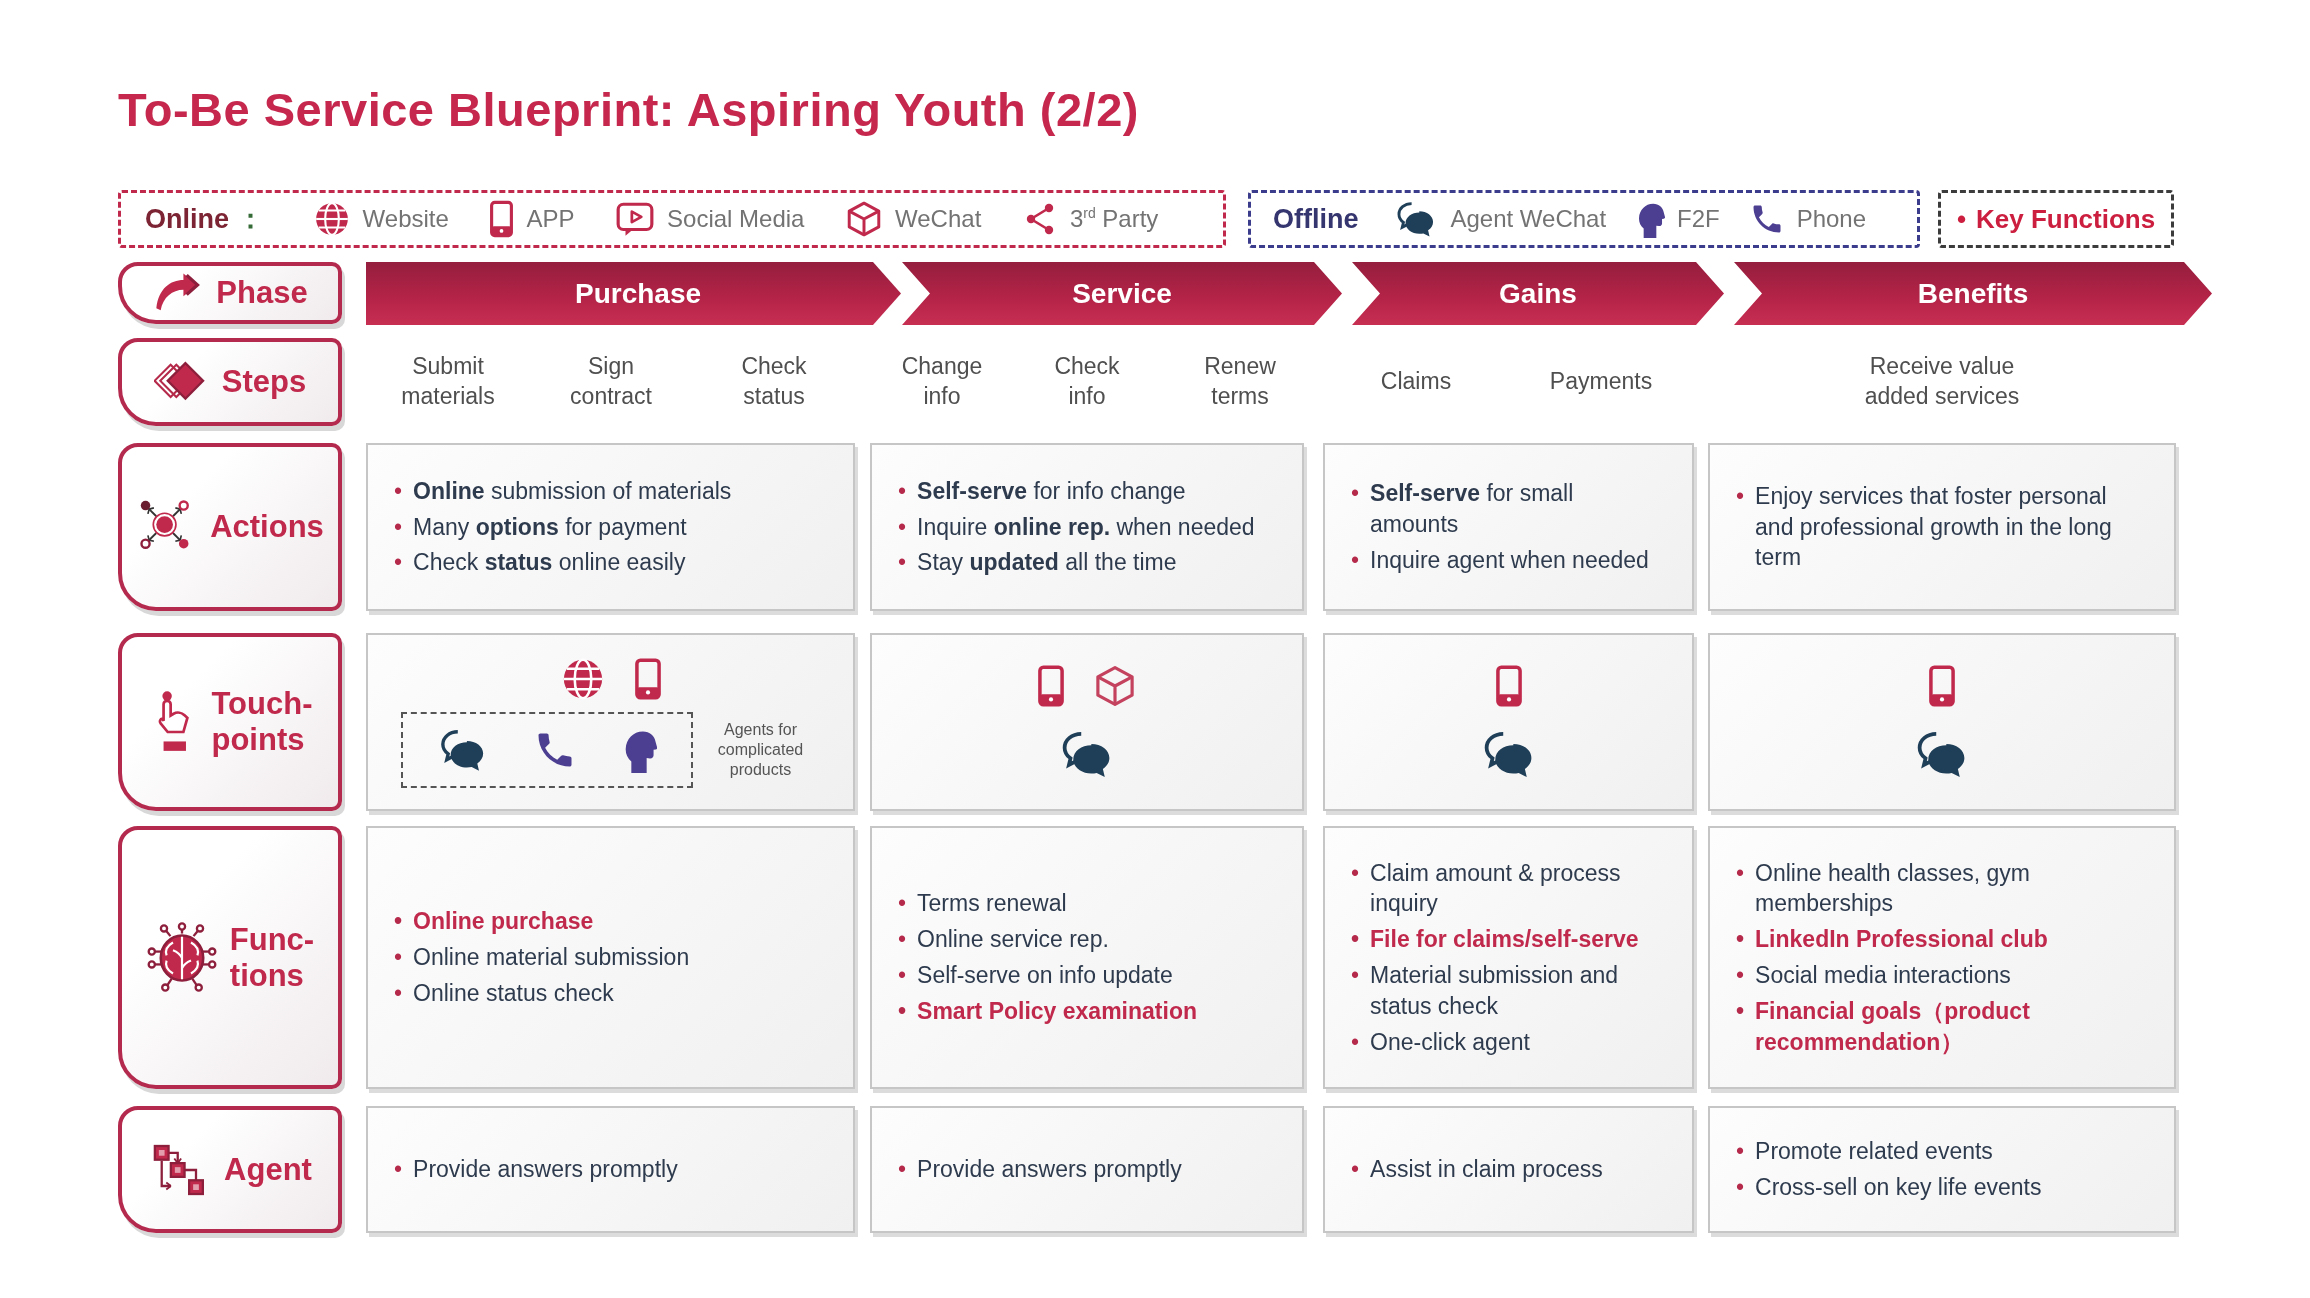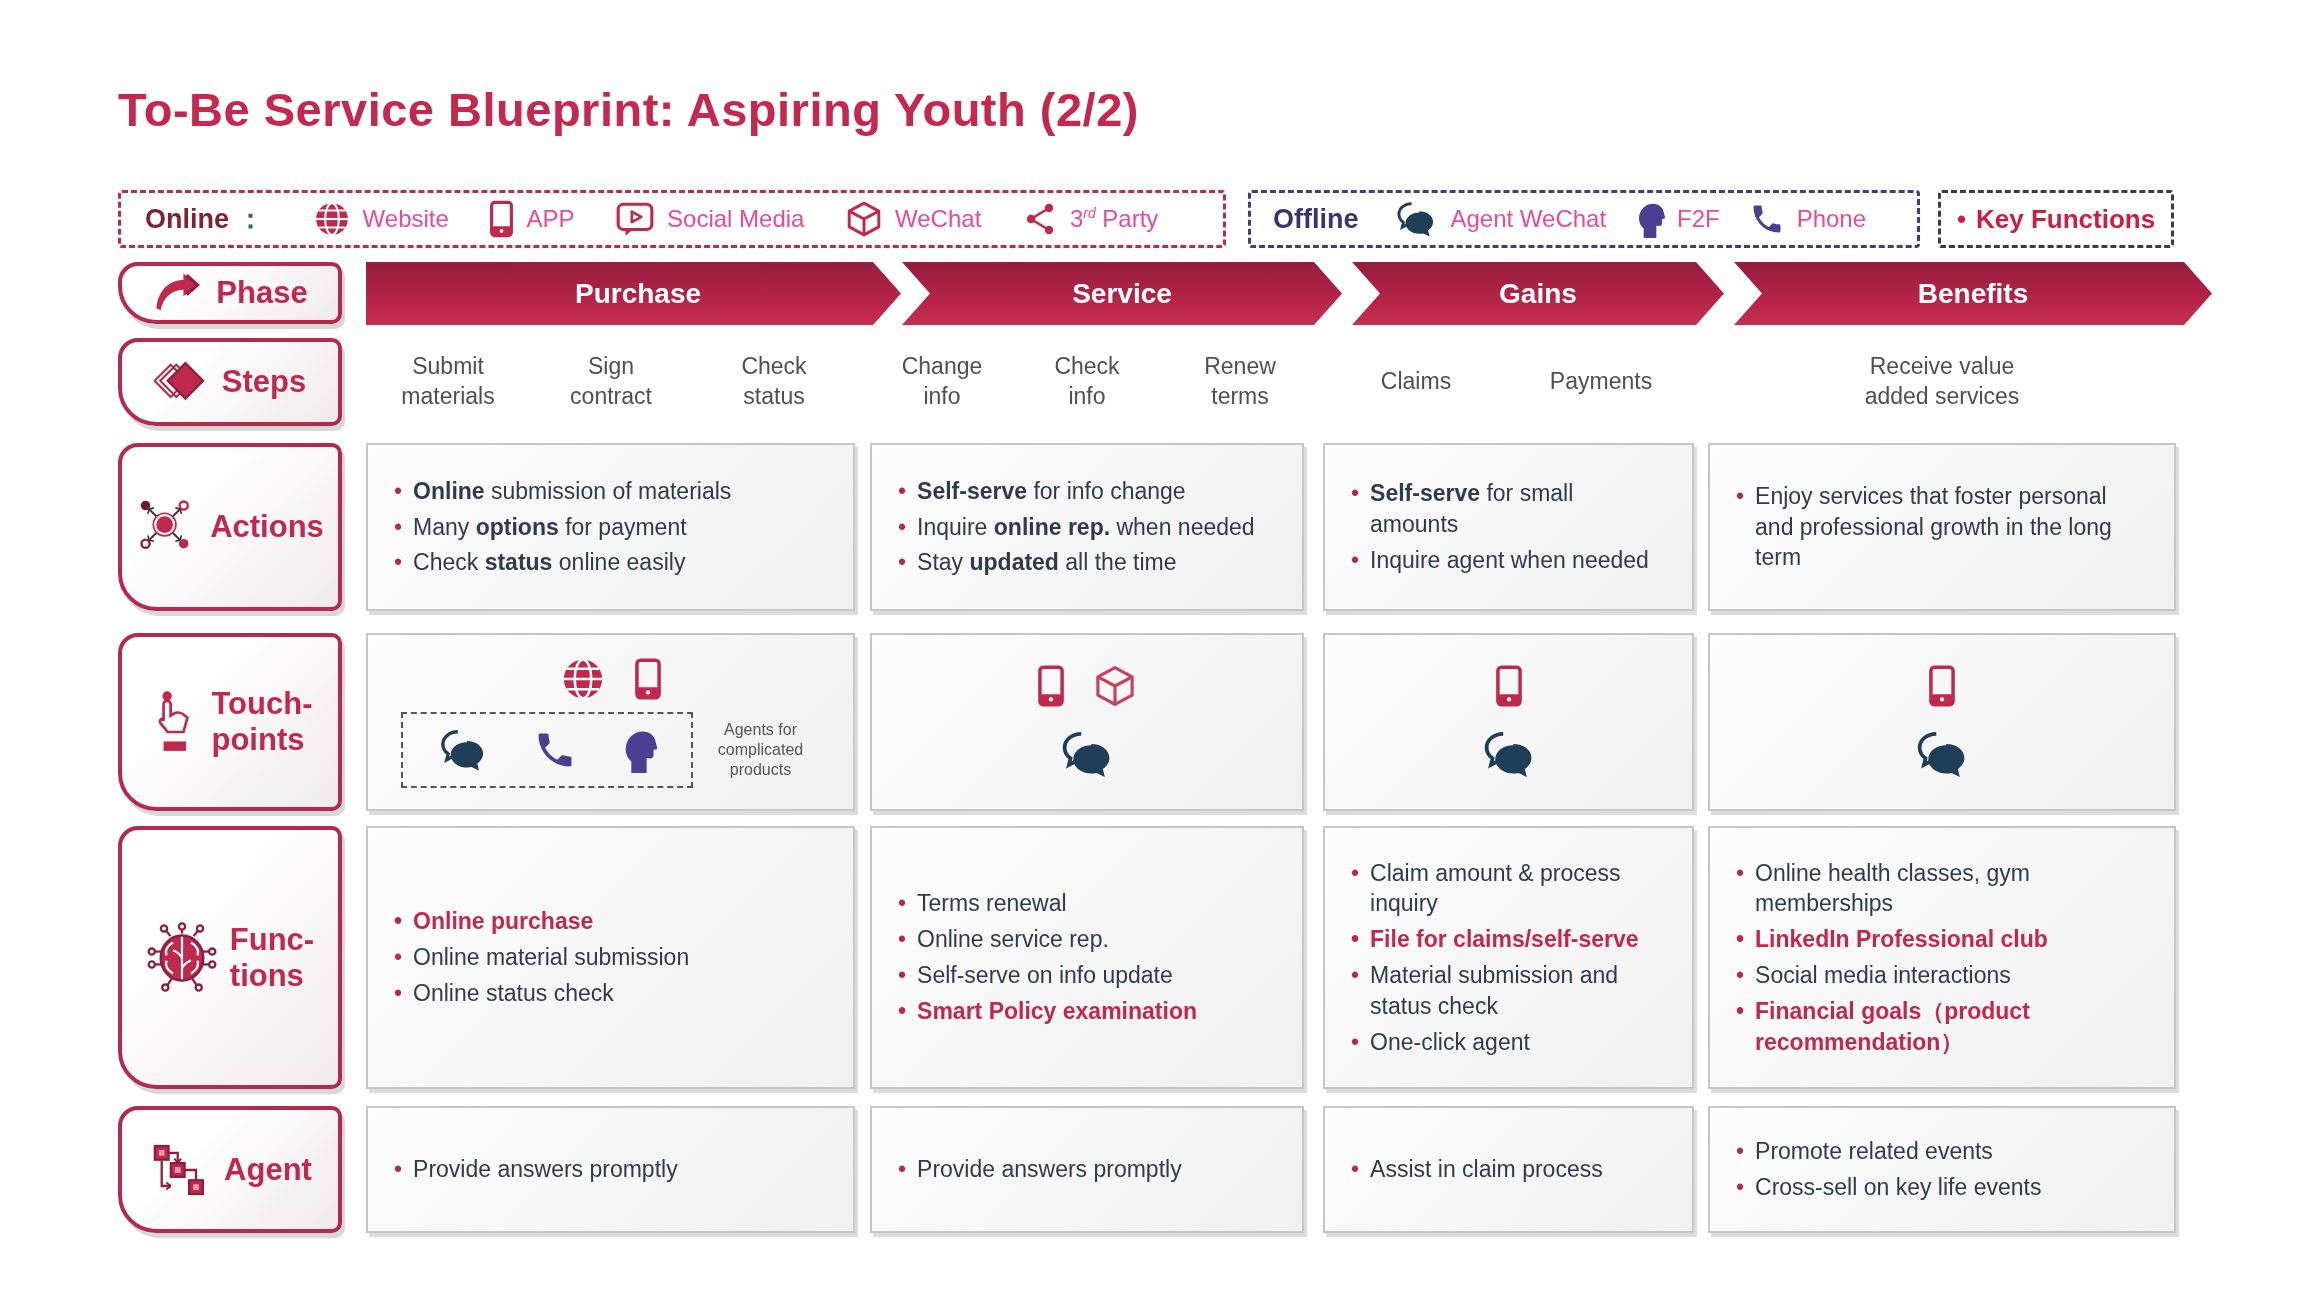--- a/index.html
+++ b/index.html
@@ -15,22 +15,22 @@
               display:flex;align-items:center;}
   .lg-online{left:118px;width:1108px;border:3px dashed #c0294c;padding:0 24px;gap:8px;}
   .lg-offline{left:1248px;width:672px;border:3px dashed #3c3c8c;padding:0 22px;gap:7px;}
   .lg-keyfn{left:1938px;width:236px;border:3px dashed #3c3c3c;justify-content:center;}
   .lg-title{font-size:27px;font-weight:700;}
   .lg-online .lg-title{color:#7c2433;}
   .lg-colon{color:#356b37;font-weight:700;font-size:27px;}
   .lg-offline .lg-title{color:#35356f;}
   .lg-items{display:flex;align-items:center;flex:1;justify-content:space-evenly;}
   .lg-item{display:flex;align-items:center;gap:12px;}
-  .lg-item .lbl{font-size:24px;color:#ec4899;}
-  .lg-item sup{font-size:14px;font-style:italic;}
+  .lg-item .lbl{font-size:24px;color:#737373;}
+  .lg-item sup{font-size:14px;}
   .kf-text{font-size:26px;font-weight:700;color:#cc1f3f;}
   .kf-dot{color:#cc1f3f;font-size:26px;font-weight:700;margin-right:10px;}
   .icon{display:inline-block;line-height:0;}
 
   
   .row{position:absolute;left:0;width:2310px;}
   .r-phase{top:262px;height:62px;}
   .r-steps{top:338px;height:88px;padding-left:23px;}
   .r-actions{top:443px;height:168px;}
   .r-touch{top:633px;height:178px;}

